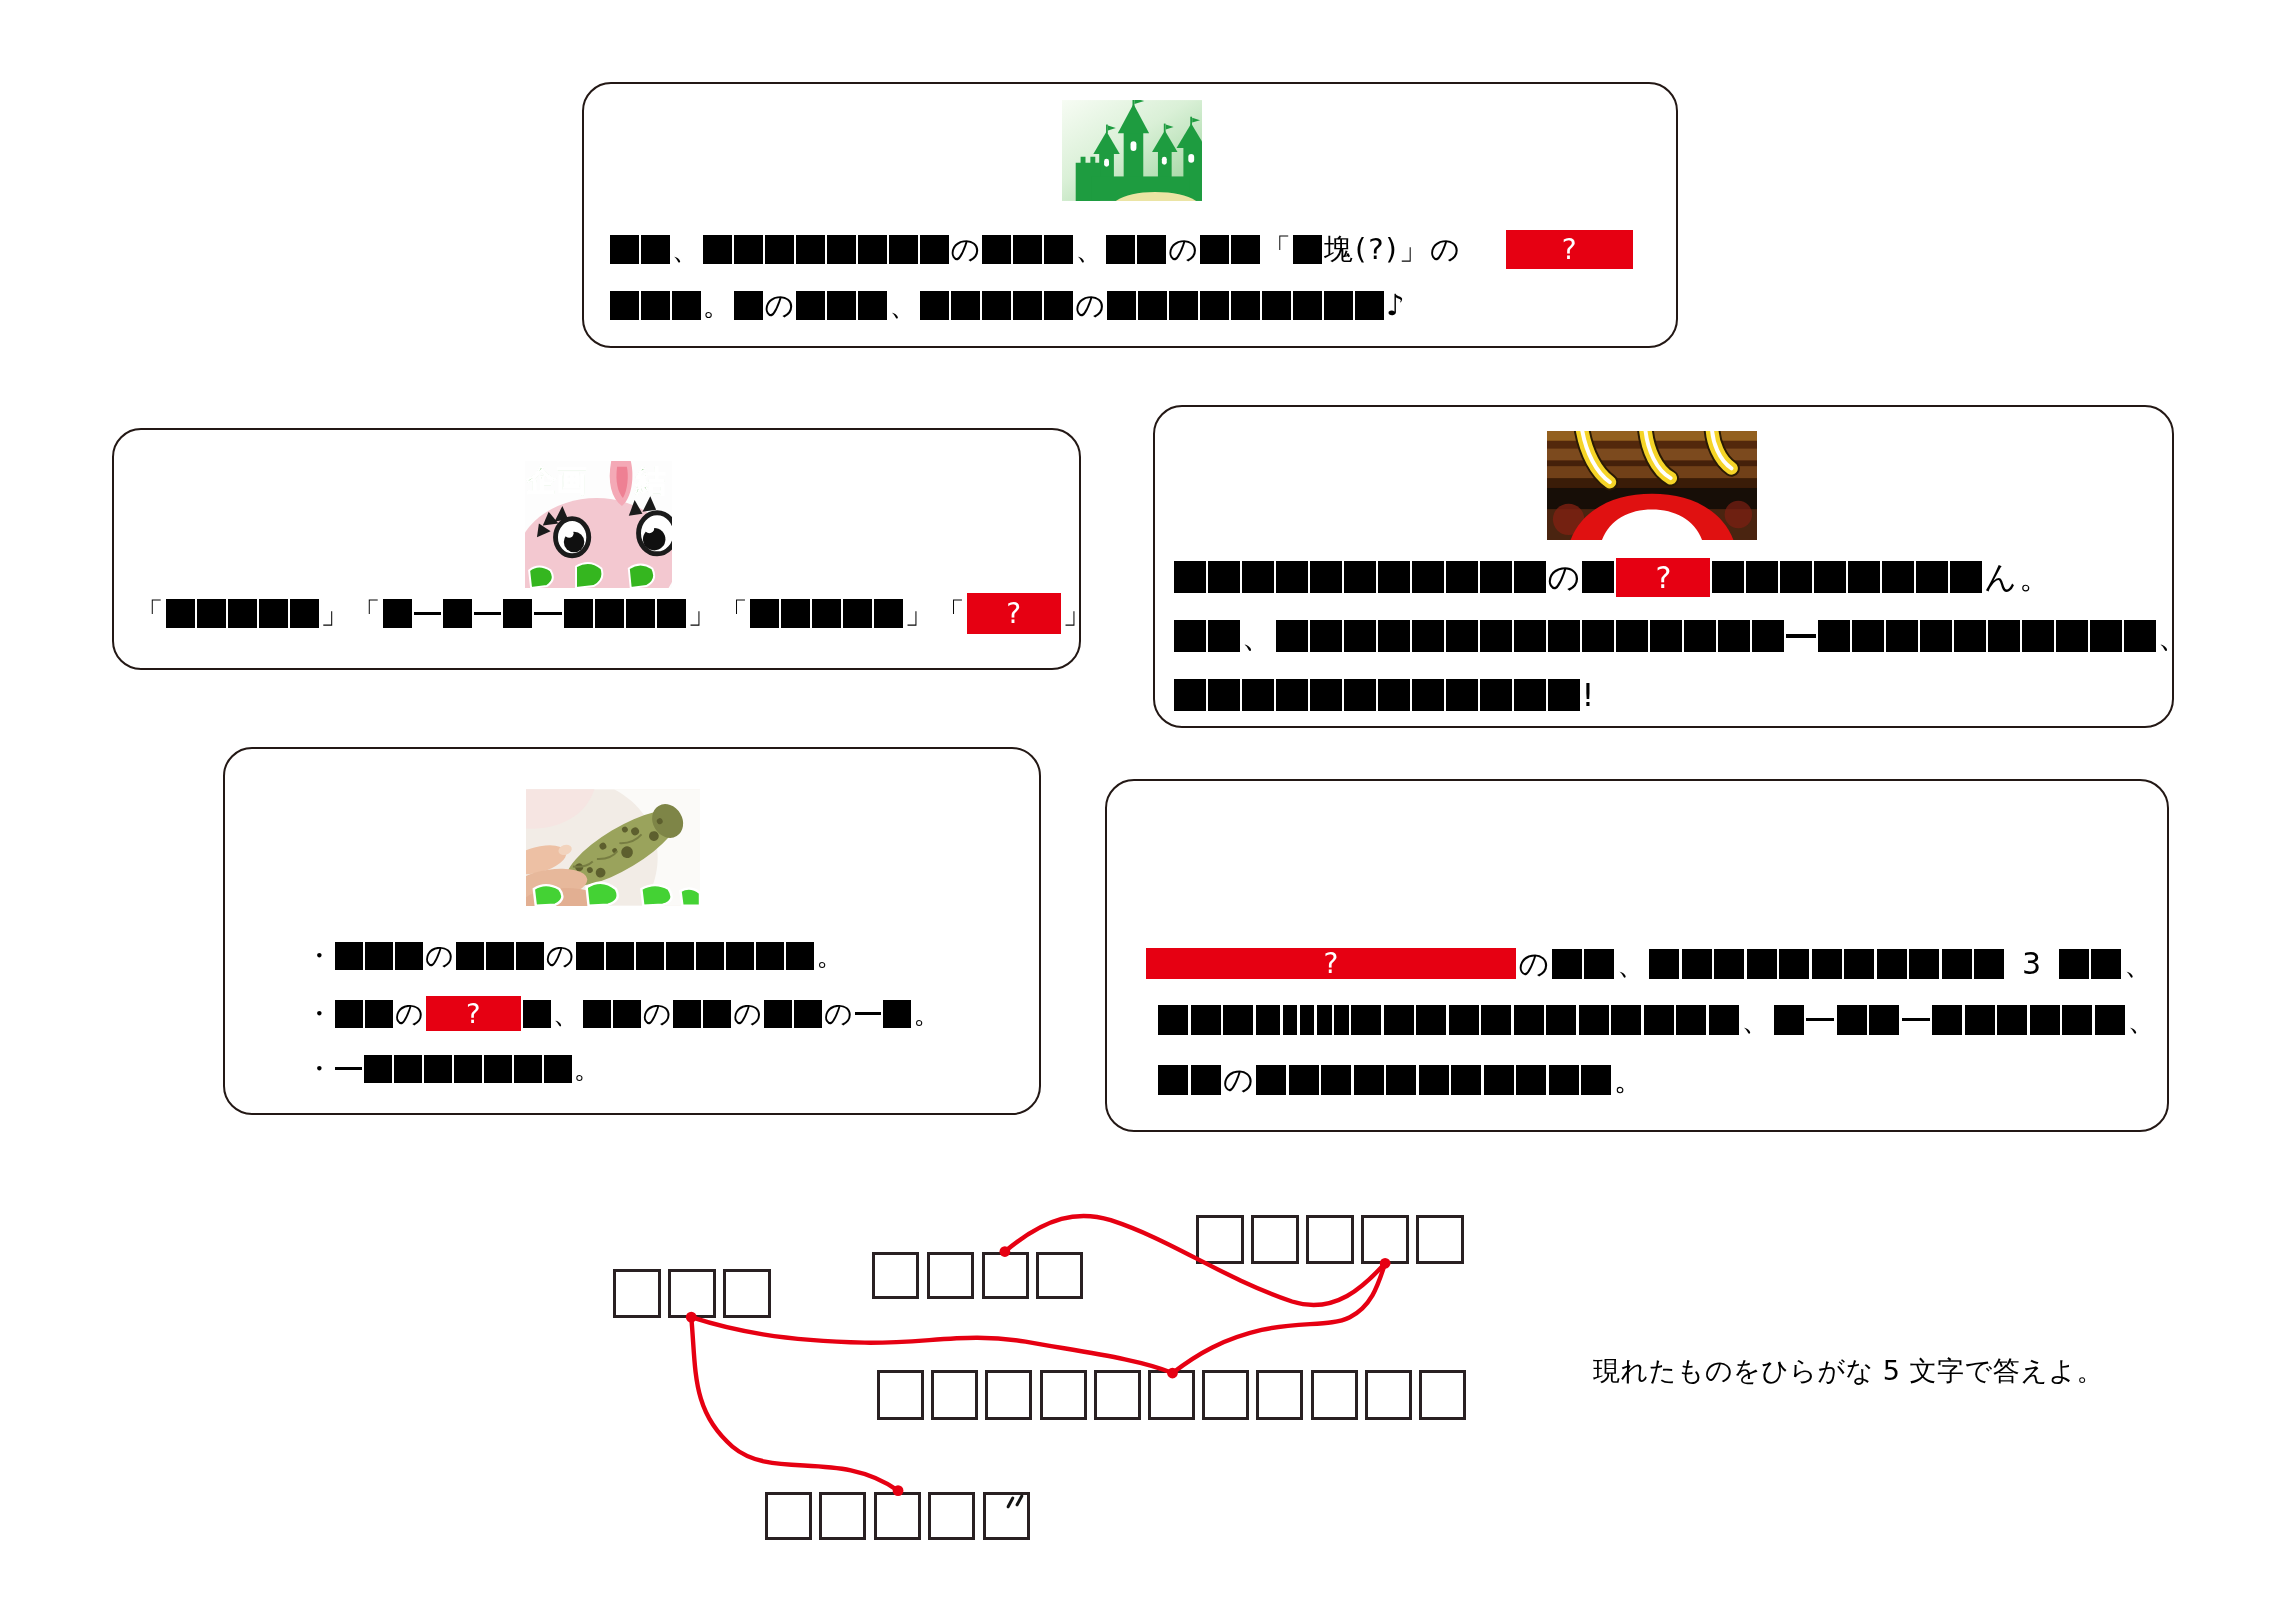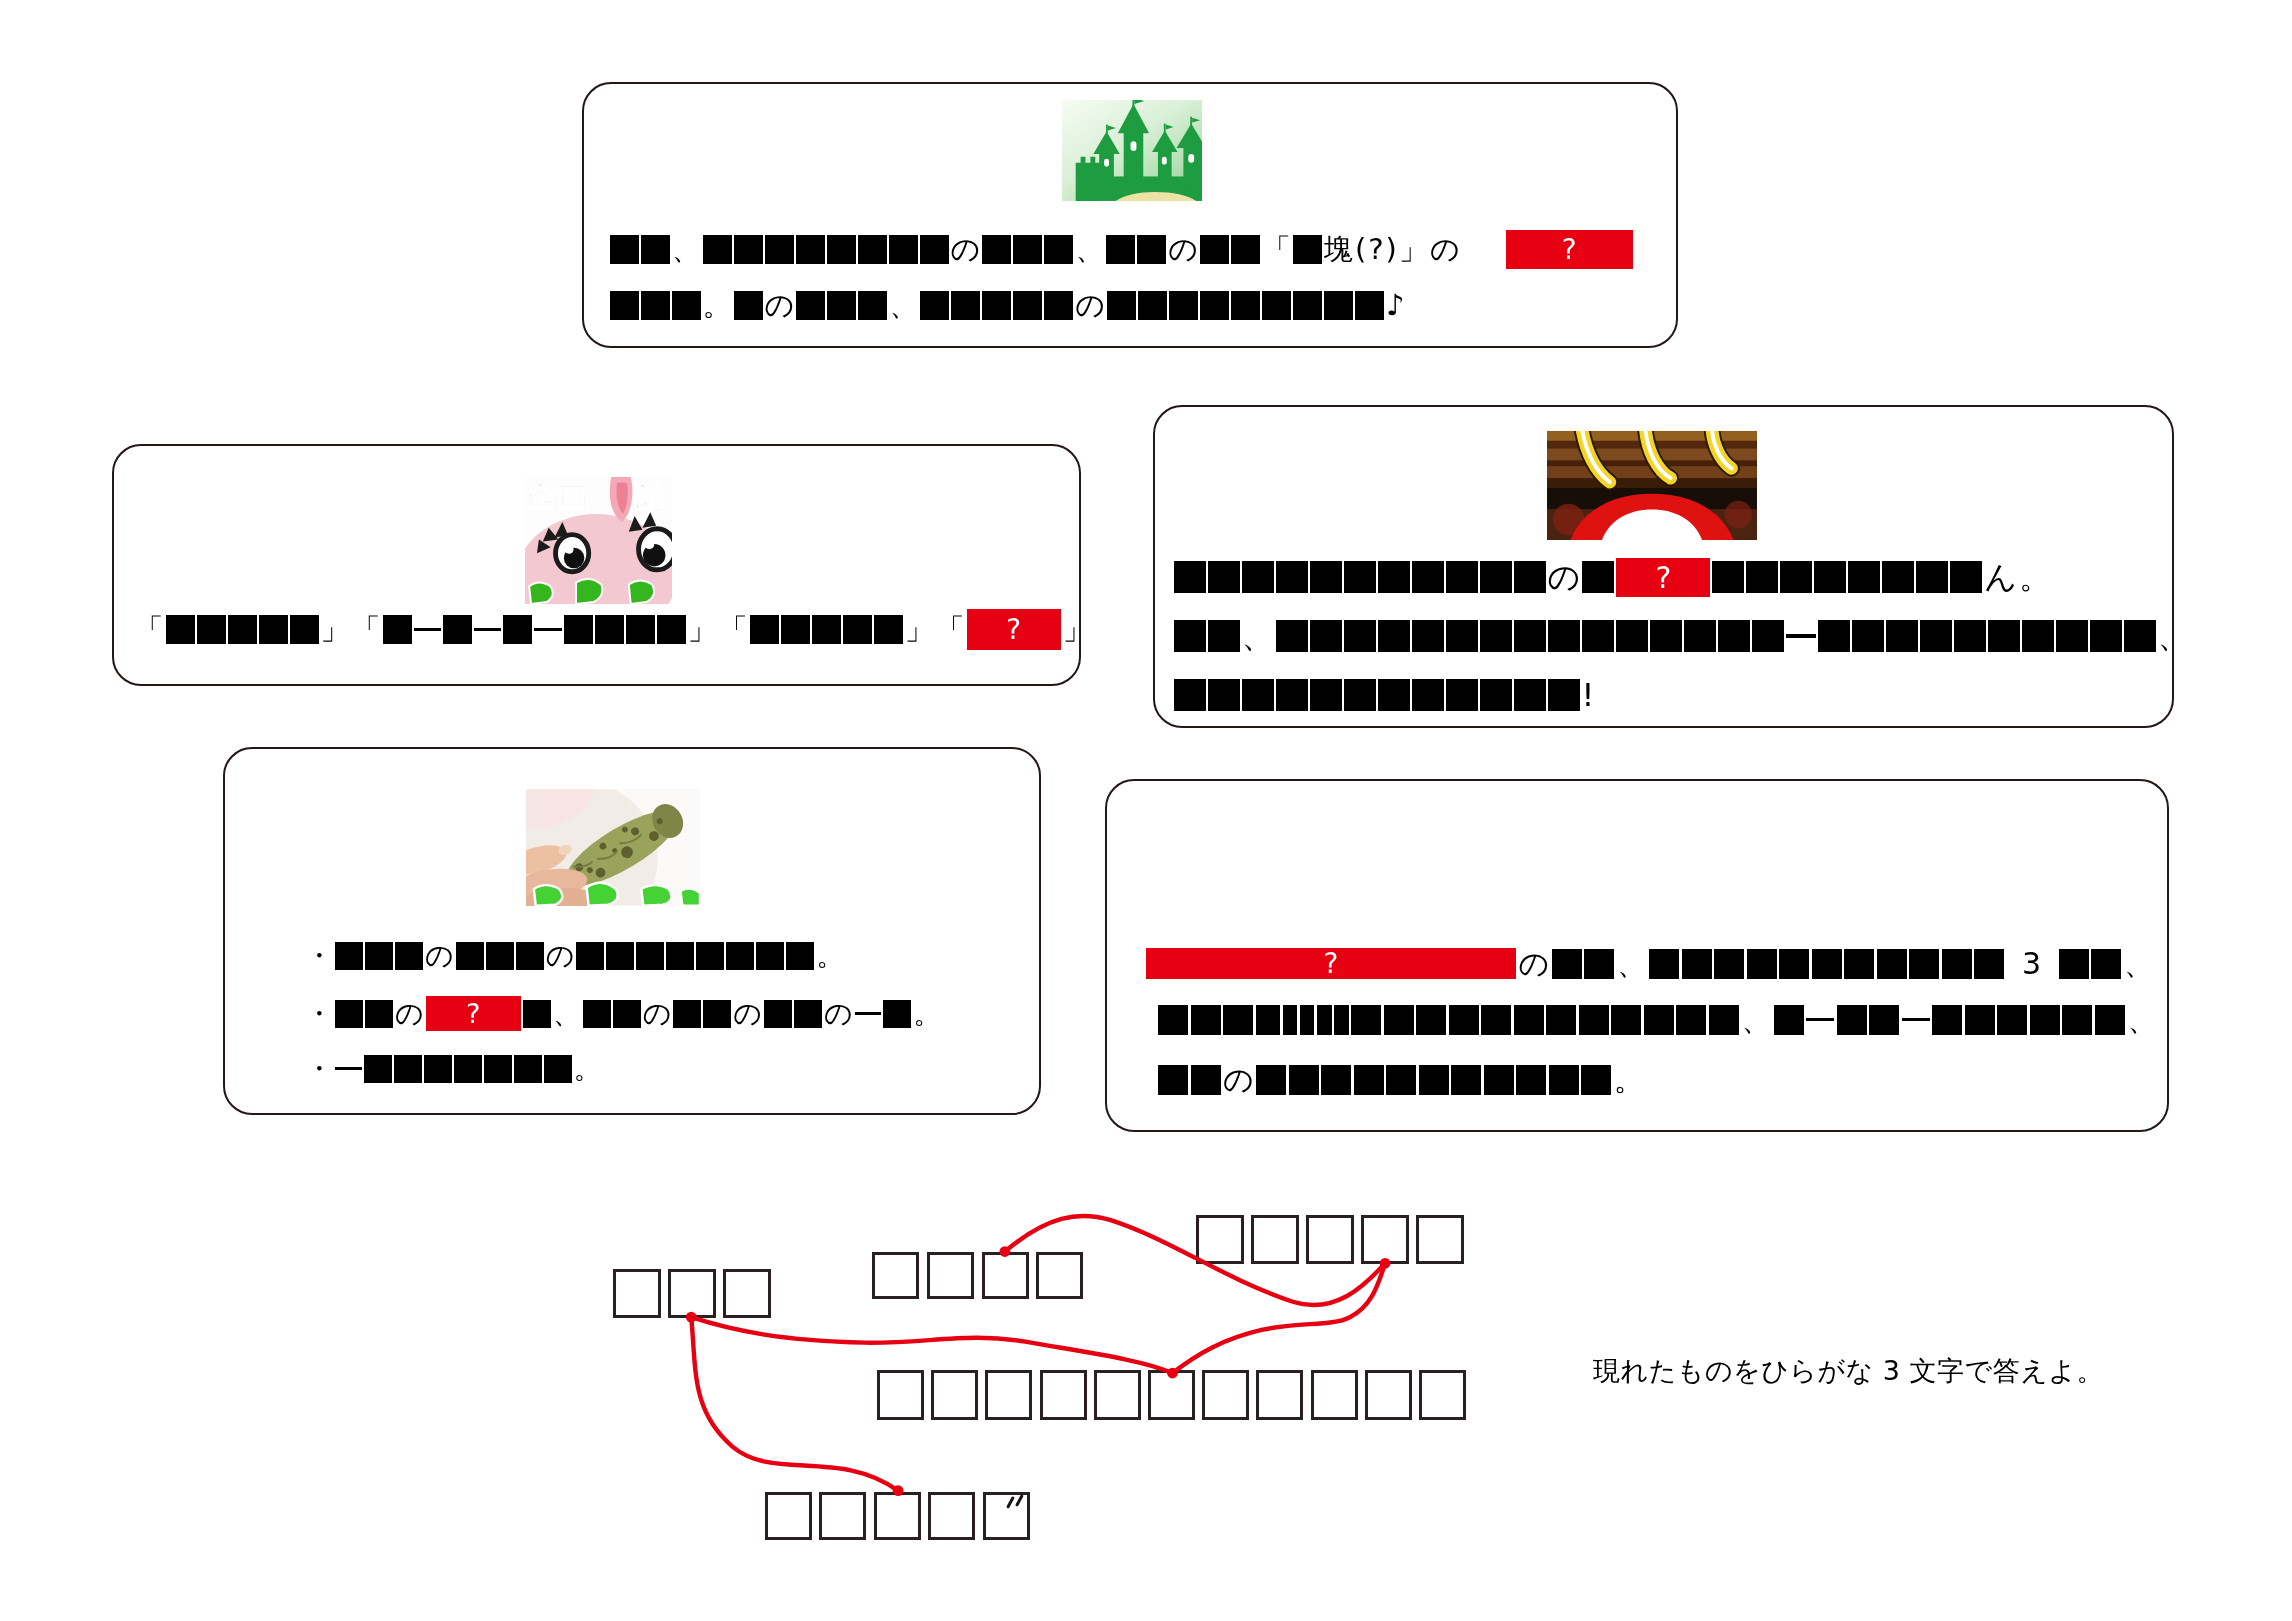--- a/index.html
+++ b/index.html
@@ -123,21 +123,21 @@
         <div class="blk" style="width: 29px; height: 29px; margin-right: 2px;"></div>
         <div class="blk" style="width: 29px; height: 29px; margin-right: 2px;"></div>
         <div class="blk" style="width: 29px; height: 29px; margin-right: 2px;"></div>
         <div class="blk" style="width: 29px; height: 29px; margin-right: 2px;"></div>
         <div class="blk" style="width: 29px; height: 29px; margin-right: 2px;"></div>
         <div class="blk" style="width: 29px; height: 29px; margin-right: 2px;"></div>
         <span class="ch" style="font-size: 29px; margin-right: 2px;">♪</span>
       </div>
   </div>
 
-  <div class="card" style="left:112px;top:444px;width:969px;height:242px;">
+  <div class="card" style="left:112px;top:428px;width:969px;height:242px;">
     <div class="cimg" style="left:411px;top:31px;width:147px;height:127px;">
       <svg width="147" height="127" viewBox="0 0 150 130">
         <rect width="150" height="130" fill="#fdfdfd"></rect>
         <ellipse cx="73" cy="102" rx="82" ry="64" fill="#f3c8d0"></ellipse>
         <path d="M88,0 C84,22 88,38 99,46 C109,38 112,16 108,0 Z" fill="#f4a9b6"></path>
         <path d="M94,6 C92,22 95,32 100,38 C105,30 106,14 104,6 Z" fill="#ee8093"></path>
         <g font-family="'DejaVu Sans',sans-serif" font-weight="bold" font-size="31" fill="#2f9e1f" stroke="#ffffff" stroke-width="1.2">
           <text x="1" y="31">企画</text>
           <text x="113" y="31">結</text>
         </g>
@@ -503,21 +503,21 @@
       <div class="sq" style="width: 47px; height: 48px; margin-right: 7.4px;"></div>
       <div class="sq" style="width: 47px; height: 48px; margin-right: 7.4px;"></div>
       <div class="sq" style="width: 47px; height: 48px; margin-right: 7.4px;"></div>
       <div class="sq" style="width: 47px; height: 48px; margin-right: 7.4px;"></div>
       <div class="sq" style="width: 47px; height: 48px; margin-right: 7.4px;"></div>
     </div>
 
   <div class="stroke" style="left:1009px;top:1496px;width:3.4px;height:12.7px;transform:rotate(28deg);"></div>
   <div class="stroke" style="left:1018px;top:1494px;width:3.4px;height:12.7px;transform:rotate(28deg);"></div>
 
-  <div id="instr" style="left:1593px;top:1353px;font-size:27px;letter-spacing:0.5px;">現れたものをひらがな 3 文字で答えよ。</div>
+  <div id="instr" style="left:1593px;top:1353px;font-size:27px;letter-spacing:0.5px;">現れたものをひらがな 5 文字で答えよ。</div>
 
   <svg class="overlay" width="2293" height="1621" viewBox="0 0 2339 1654">
     <g fill="none" stroke="#e60012" stroke-width="4.5" stroke-linecap="round">
       <path d="M1025,1277 C1068,1241 1100,1235 1133,1245 C1197,1266 1243,1302 1318,1328 C1362,1342 1392,1312 1413,1289"></path>
       <path d="M705,1344 C748,1358 798,1368 882,1370 C945,1371 988,1359 1046,1369 C1108,1380 1163,1387 1196,1401"></path>
       <path d="M1196,1401 C1222,1381 1248,1366 1287,1357 C1327,1348 1357,1354 1377,1344 C1400,1332 1406,1310 1413,1289"></path>
       <path d="M705,1344 C710,1398 705,1440 747,1476 C788,1511 856,1478 916,1521"></path>
     </g>
     <g fill="#e60012">
       <circle cx="1025" cy="1277" r="5.5"></circle>

